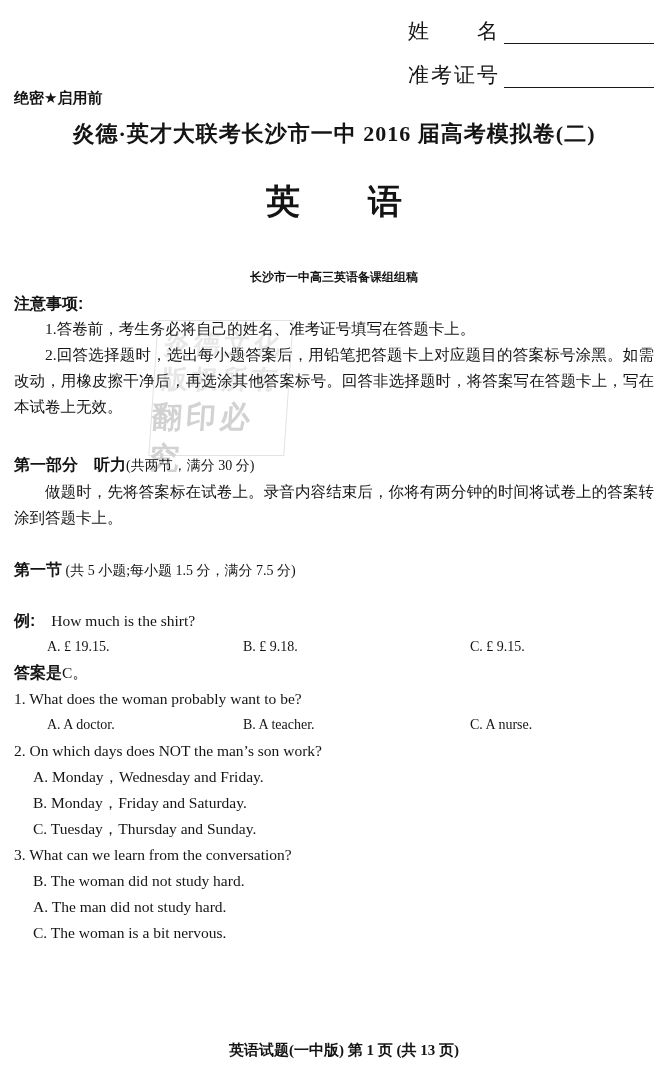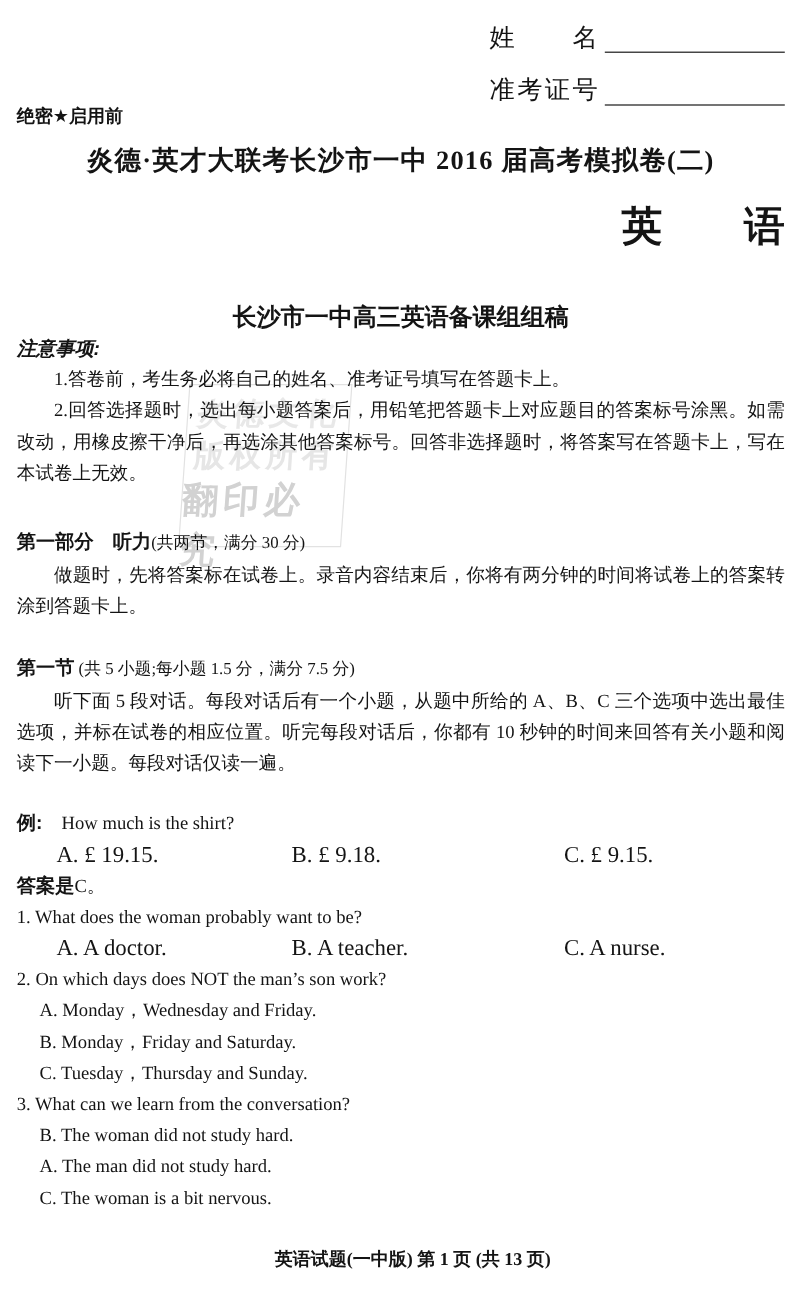--- a/index.html
+++ b/index.html
@@ -24,36 +24,36 @@
   .secrecy {
     font-family:"Liberation Sans","DejaVu Sans",sans-serif;
     font-weight:700; font-size:15px; line-height:20px;
   }
   .exam-title {
     margin-top:8px; height:36px;
     text-align:center; font-weight:700; font-size:22px; line-height:36px;
     letter-spacing:1px;
   }
   .subject {
-    margin-top:16px; height:42px;
-    text-align:right;
+    margin-top:28px; height:42px;
+    text-align:center;
     font-family:"Liberation Sans","DejaVu Sans",sans-serif;
     font-weight:700; font-size:34px; line-height:42px;
   }
   .byline {
     margin-top:44px; height:22px;
     text-align:center;
     font-family:"Liberation Sans","DejaVu Sans",sans-serif;
-    font-weight:700; font-size:20px; line-height:22px;
+    font-weight:700; font-size:12px; line-height:22px;
   }
 
   .notice-heading {
     margin-top:4px;
     font-family:"Liberation Sans","DejaVu Sans",sans-serif;
-    font-weight:700; font-size:16px; line-height:24px;font-style:italic;
+    font-weight:700; font-size:16px; line-height:24px;
   }
   .para {
     font-size:15.5px; line-height:26px;
     text-align:justify; text-indent:2em;
   }
 
   .sec-heading { line-height:26px; }
   .sec-heading.part { margin-top:32px; }
   .sec-heading.node { margin-top:26px; }
   .h-bold {
@@ -61,21 +61,21 @@
     font-weight:700; font-size:16px;
   }
   .h-note { font-size:14px; }
 
   .example { margin-top:24px; }
   .ex-line { display:flex; line-height:26px; font-size:15.5px; }
   .ex-label {
     font-family:"Liberation Sans","DejaVu Sans",sans-serif;
     font-weight:700; font-size:16px; margin-right:16px;
   }
-  .opt-row { display:flex; padding-left:33px; line-height:26px; font-size:19px; }
+  .opt-row { display:flex; padding-left:33px; line-height:26px; font-size:14px; }
   .opt-row .c1 { width:196px; }
   .opt-row .c2 { width:227px; }
   .opt-row .c3 { flex:1; }
   .answer-line { line-height:26px; font-size:15.5px; }
   .answer-line .h-bold { margin-right:0; }
 
   .q-text { line-height:26px; font-size:15.5px; }
   .opt-stack { padding-left:19px; line-height:26px; font-size:15.5px; }
 
   .watermark {
@@ -136,21 +136,20 @@
     <div class="para">2.回答选择题时，选出每小题答案后，用铅笔把答题卡上对应题目的答案标号涂黑。如需改动，用橡皮擦干净后，再选涂其他答案标号。回答非选择题时，将答案写在答题卡上，写在本试卷上无效。</div>
 
     <div class="sec-heading part">
       <span class="h-bold">第一部分　听力</span><span class="h-note">(共两节，满分 30 分)</span>
     </div>
     <div class="para">做题时，先将答案标在试卷上。录音内容结束后，你将有两分钟的时间将试卷上的答案转涂到答题卡上。</div>
 
     <div class="sec-heading node">
       <span class="h-bold">第一节</span><span class="h-note"> (共 5 小题;每小题 1.5 分，满分 7.5 分)</span>
     </div>
-    <div class="para">听下面 5 段对话。每段对话后有一个小题，从题中所给的 A、B、C 三个选项中选出最佳选项，并标在试卷的相应位置。听完每段对话后，你都有 10 秒钟的时间来回答有关小题和阅读下一小题。每段对话仅读一遍。</div>
 
     <div class="example">
       <div class="ex-line">
         <span class="ex-label">例:</span>
         <span>How much is the shirt?</span>
       </div>
       <div class="opt-row">
         <span class="c1">A. £ 19.15.</span>
         <span class="c2">B. £ 9.18.</span>
         <span class="c3">C. £ 9.15.</span>

